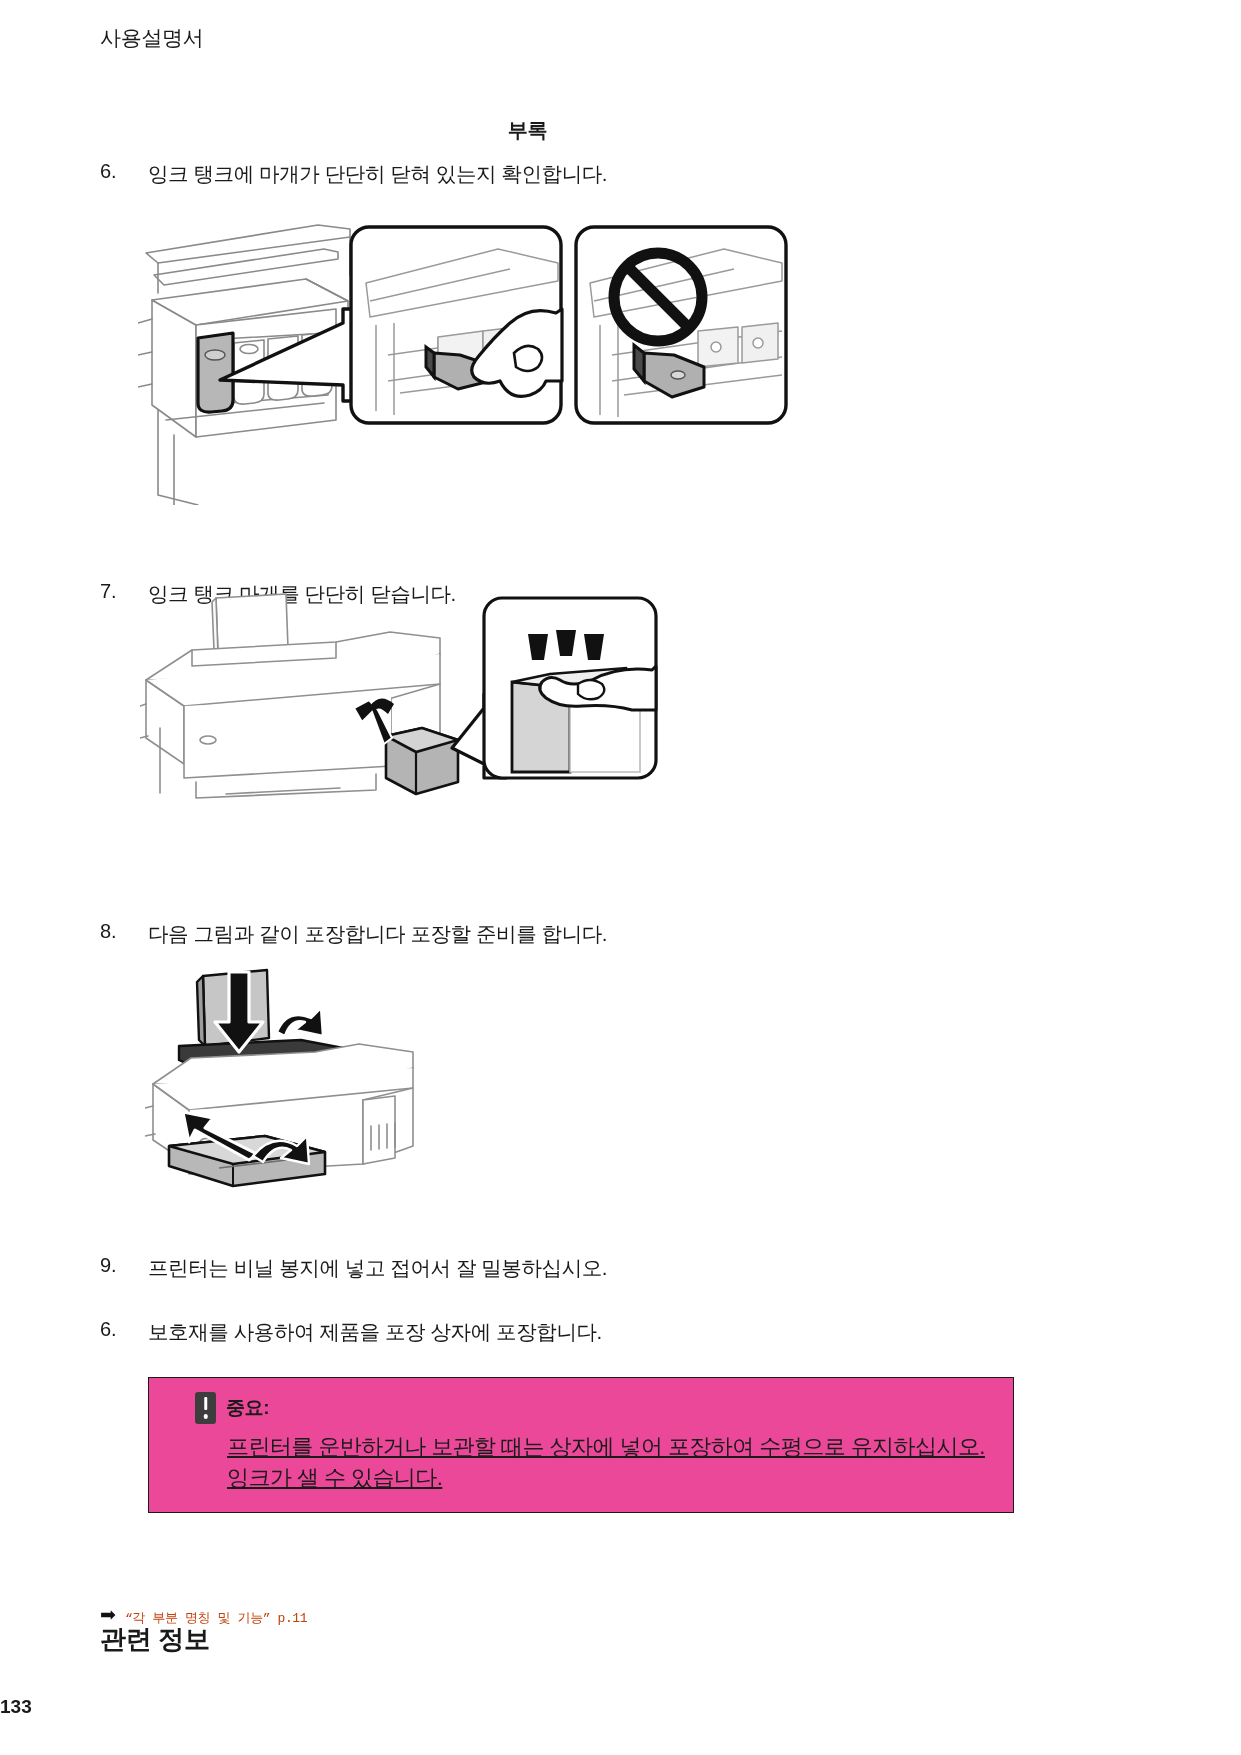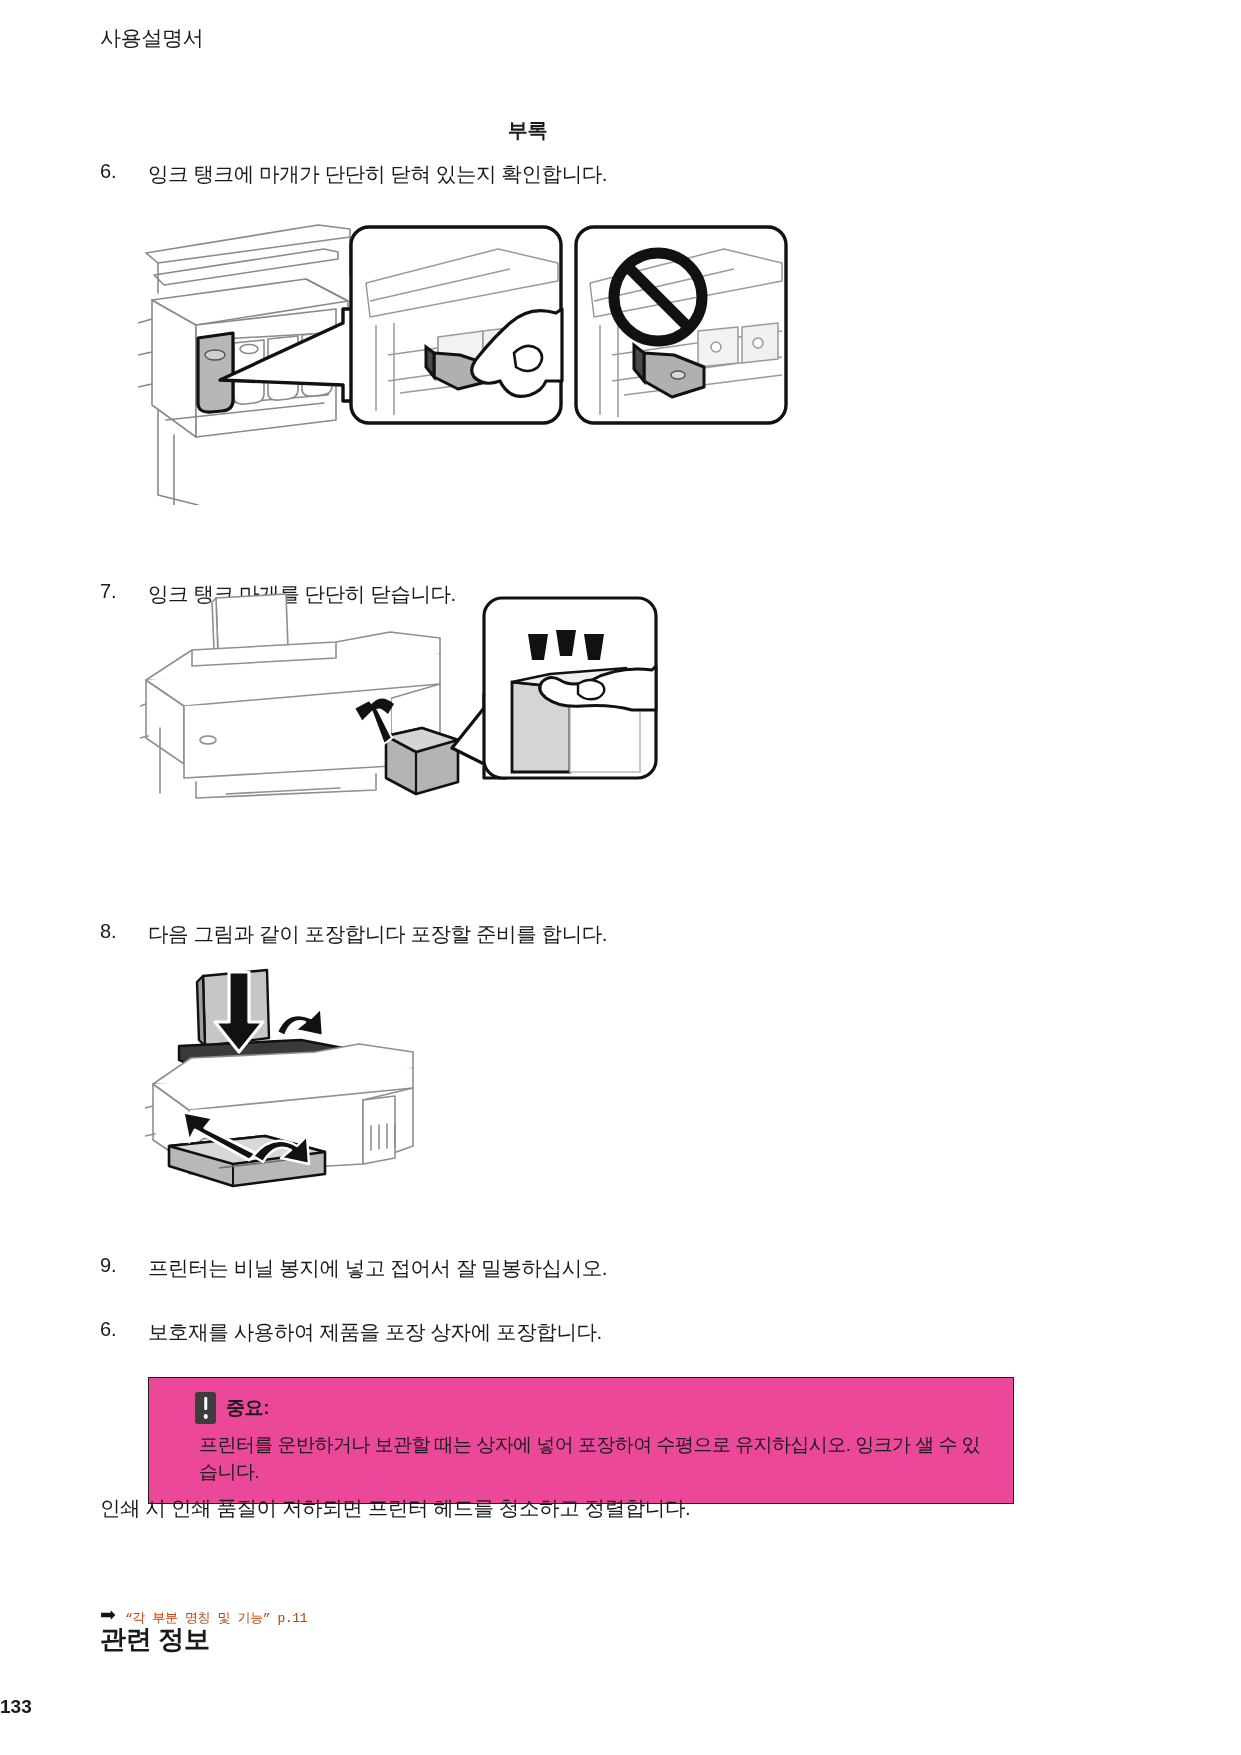--- a/index.html
+++ b/index.html
@@ -117,24 +117,25 @@
     height: 4.5px;
     background: #ffffff;
     border-radius: 50%;
   }
   .note-title {
     font-size: 19px;
     font-weight: bold;
     letter-spacing: -0.4px;
   }
   .note-body {
-    margin-left: 32px;
-    font-size: 19px;
+    margin-left: 60px;
+    font-size: 22px;
     letter-spacing: -0.55px;
     line-height: 1.4;
+    text-decoration: underline;
   }
 
   
   .para {
     position: absolute;
     left: 100px;
     top: 1494px;
     font-size: 20.5px;
     letter-spacing: -0.4px;
   }
@@ -418,21 +419,20 @@
   </div>
 
   <div class="note-box">
     <div class="note-head">
       <span class="note-icon"></span>
       <span class="note-title">중요:</span>
     </div>
     <div class="note-body">프린터를 운반하거나 보관할 때는 상자에 넣어 포장하여 수평으로 유지하십시오. 잉크가 샐 수 있습니다.</div>
   </div>
 
-  <div class="para">인쇄 시 인쇄 품질이 저하되면 프린터 헤드를 청소하고 정렬합니다.</div>
 
   <div class="related-title">관련 정보</div>
   <div class="related-link-row">
     <span class="arrow-bullet">➡</span>
     <a class="related-link">“각 부분 명칭 및 기능” p.11</a>
   </div>
 
   <div class="page-number">133</div>
 
 </div>

